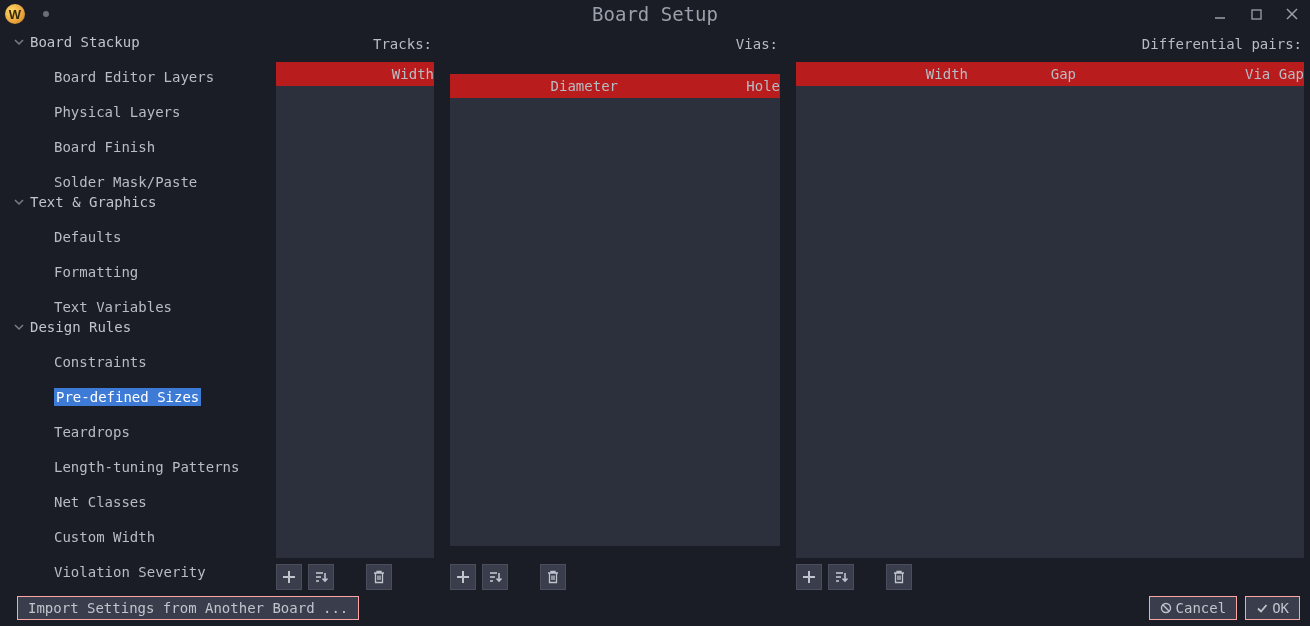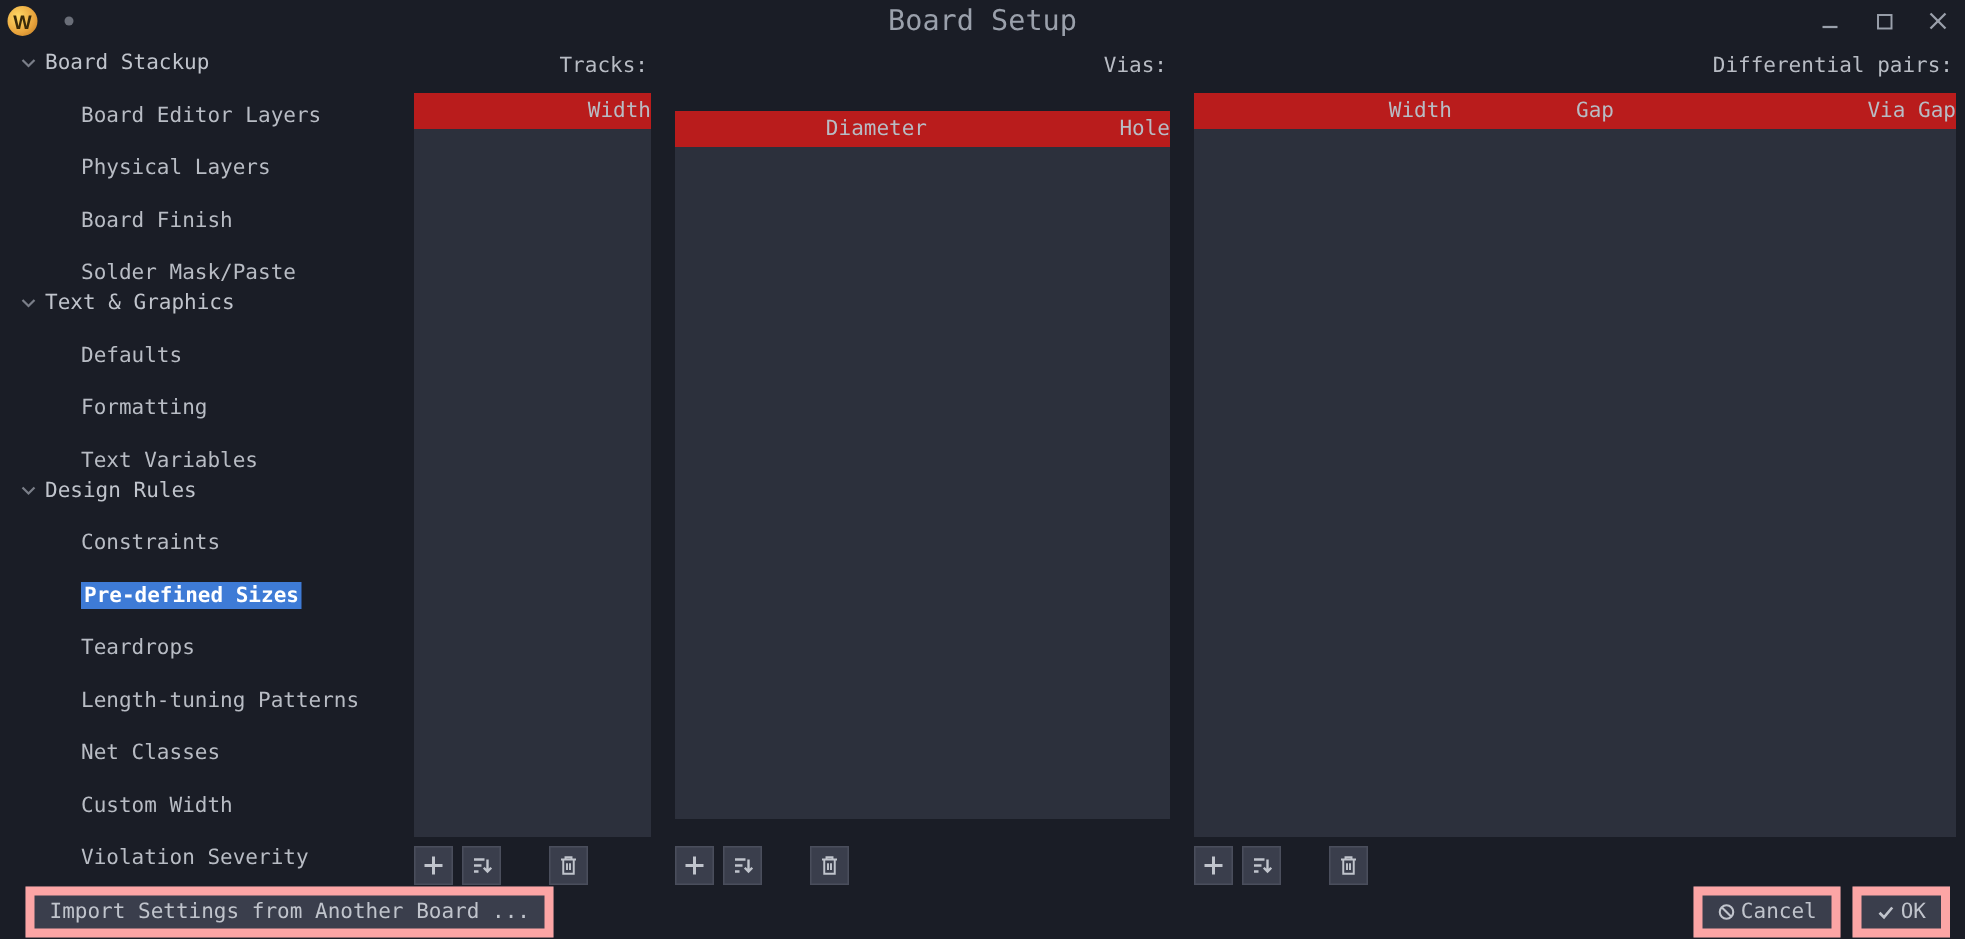--- a/index.html
+++ b/index.html
@@ -85,21 +85,20 @@
   color: #c0c4cc;
 }
 .tree-item {
   padding: 2px 0 2px 54px;
   cursor: pointer;
   white-space: nowrap;
   margin-top: 15px;
 }
 .tree-item.selected {
   background: none;
-  font-weight: bold;
 }
 .tree-item.selected span {
   background: #3e7bd6;
   color: #ffffff;
   padding: 1px 2px;
 }
 .content {
   flex: 1;
   display: flex;
   gap: 16px;
@@ -156,21 +155,21 @@
 .icon-btn.trash { margin-left: 26px; }
 .footer {
   height: 36px;
   display: flex;
   align-items: center;
   padding: 0 10px 0 17px;
   gap: 8px;
 }
 .btn {
   background: #3a3e4c;
-  border: 6px solid #fca5a5;
+  border: 1px solid #fca5a5;
   padding: 3px 10px;
   color: #c0c4cc;
   cursor: pointer;
   display: flex;
   align-items: center;
   gap: 4px;
   font-family: monospace;
   font-size: 14px;
 }
 .spacer { flex: 1; }

